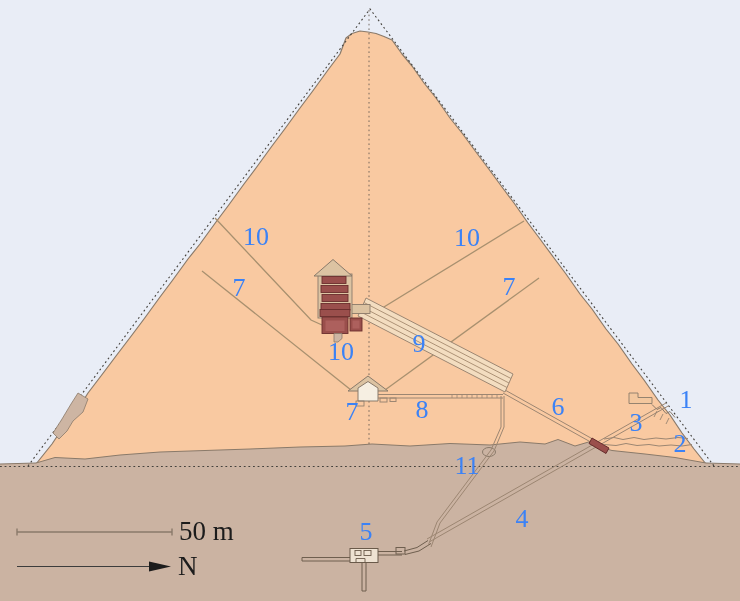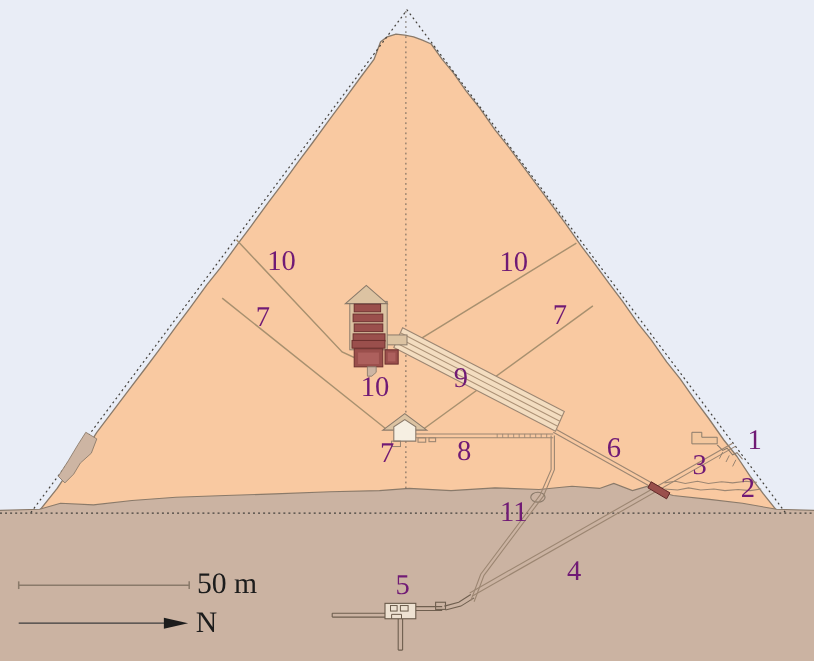--- a/index.html
+++ b/index.html
@@ -4,21 +4,21 @@
 <style>
   html,body{margin:0;padding:0;background:#ffffff;}
   .stage{
     position:relative;width:740px;height:601px;overflow:hidden;
     font-family:"Liberation Serif","DejaVu Serif",serif;
   }
   .stage svg{position:absolute;left:0;top:0;}
   .num{
     position:absolute;transform:translate(-50%,-50%);
     font:26px "Liberation Serif","DejaVu Serif",serif;
-    color:#701a75;line-height:1;white-space:nowrap;text-align:right;
+    color:#3b82f6;line-height:1;white-space:nowrap;text-align:right;
   }
   .legend{
     position:absolute;transform:translate(0,-50%);
     font:27px "Liberation Serif","DejaVu Serif",serif;
     color:#1c1c1c;line-height:1;white-space:nowrap;text-align:right;
   }
 </style>
 </head>
 <body>
 

